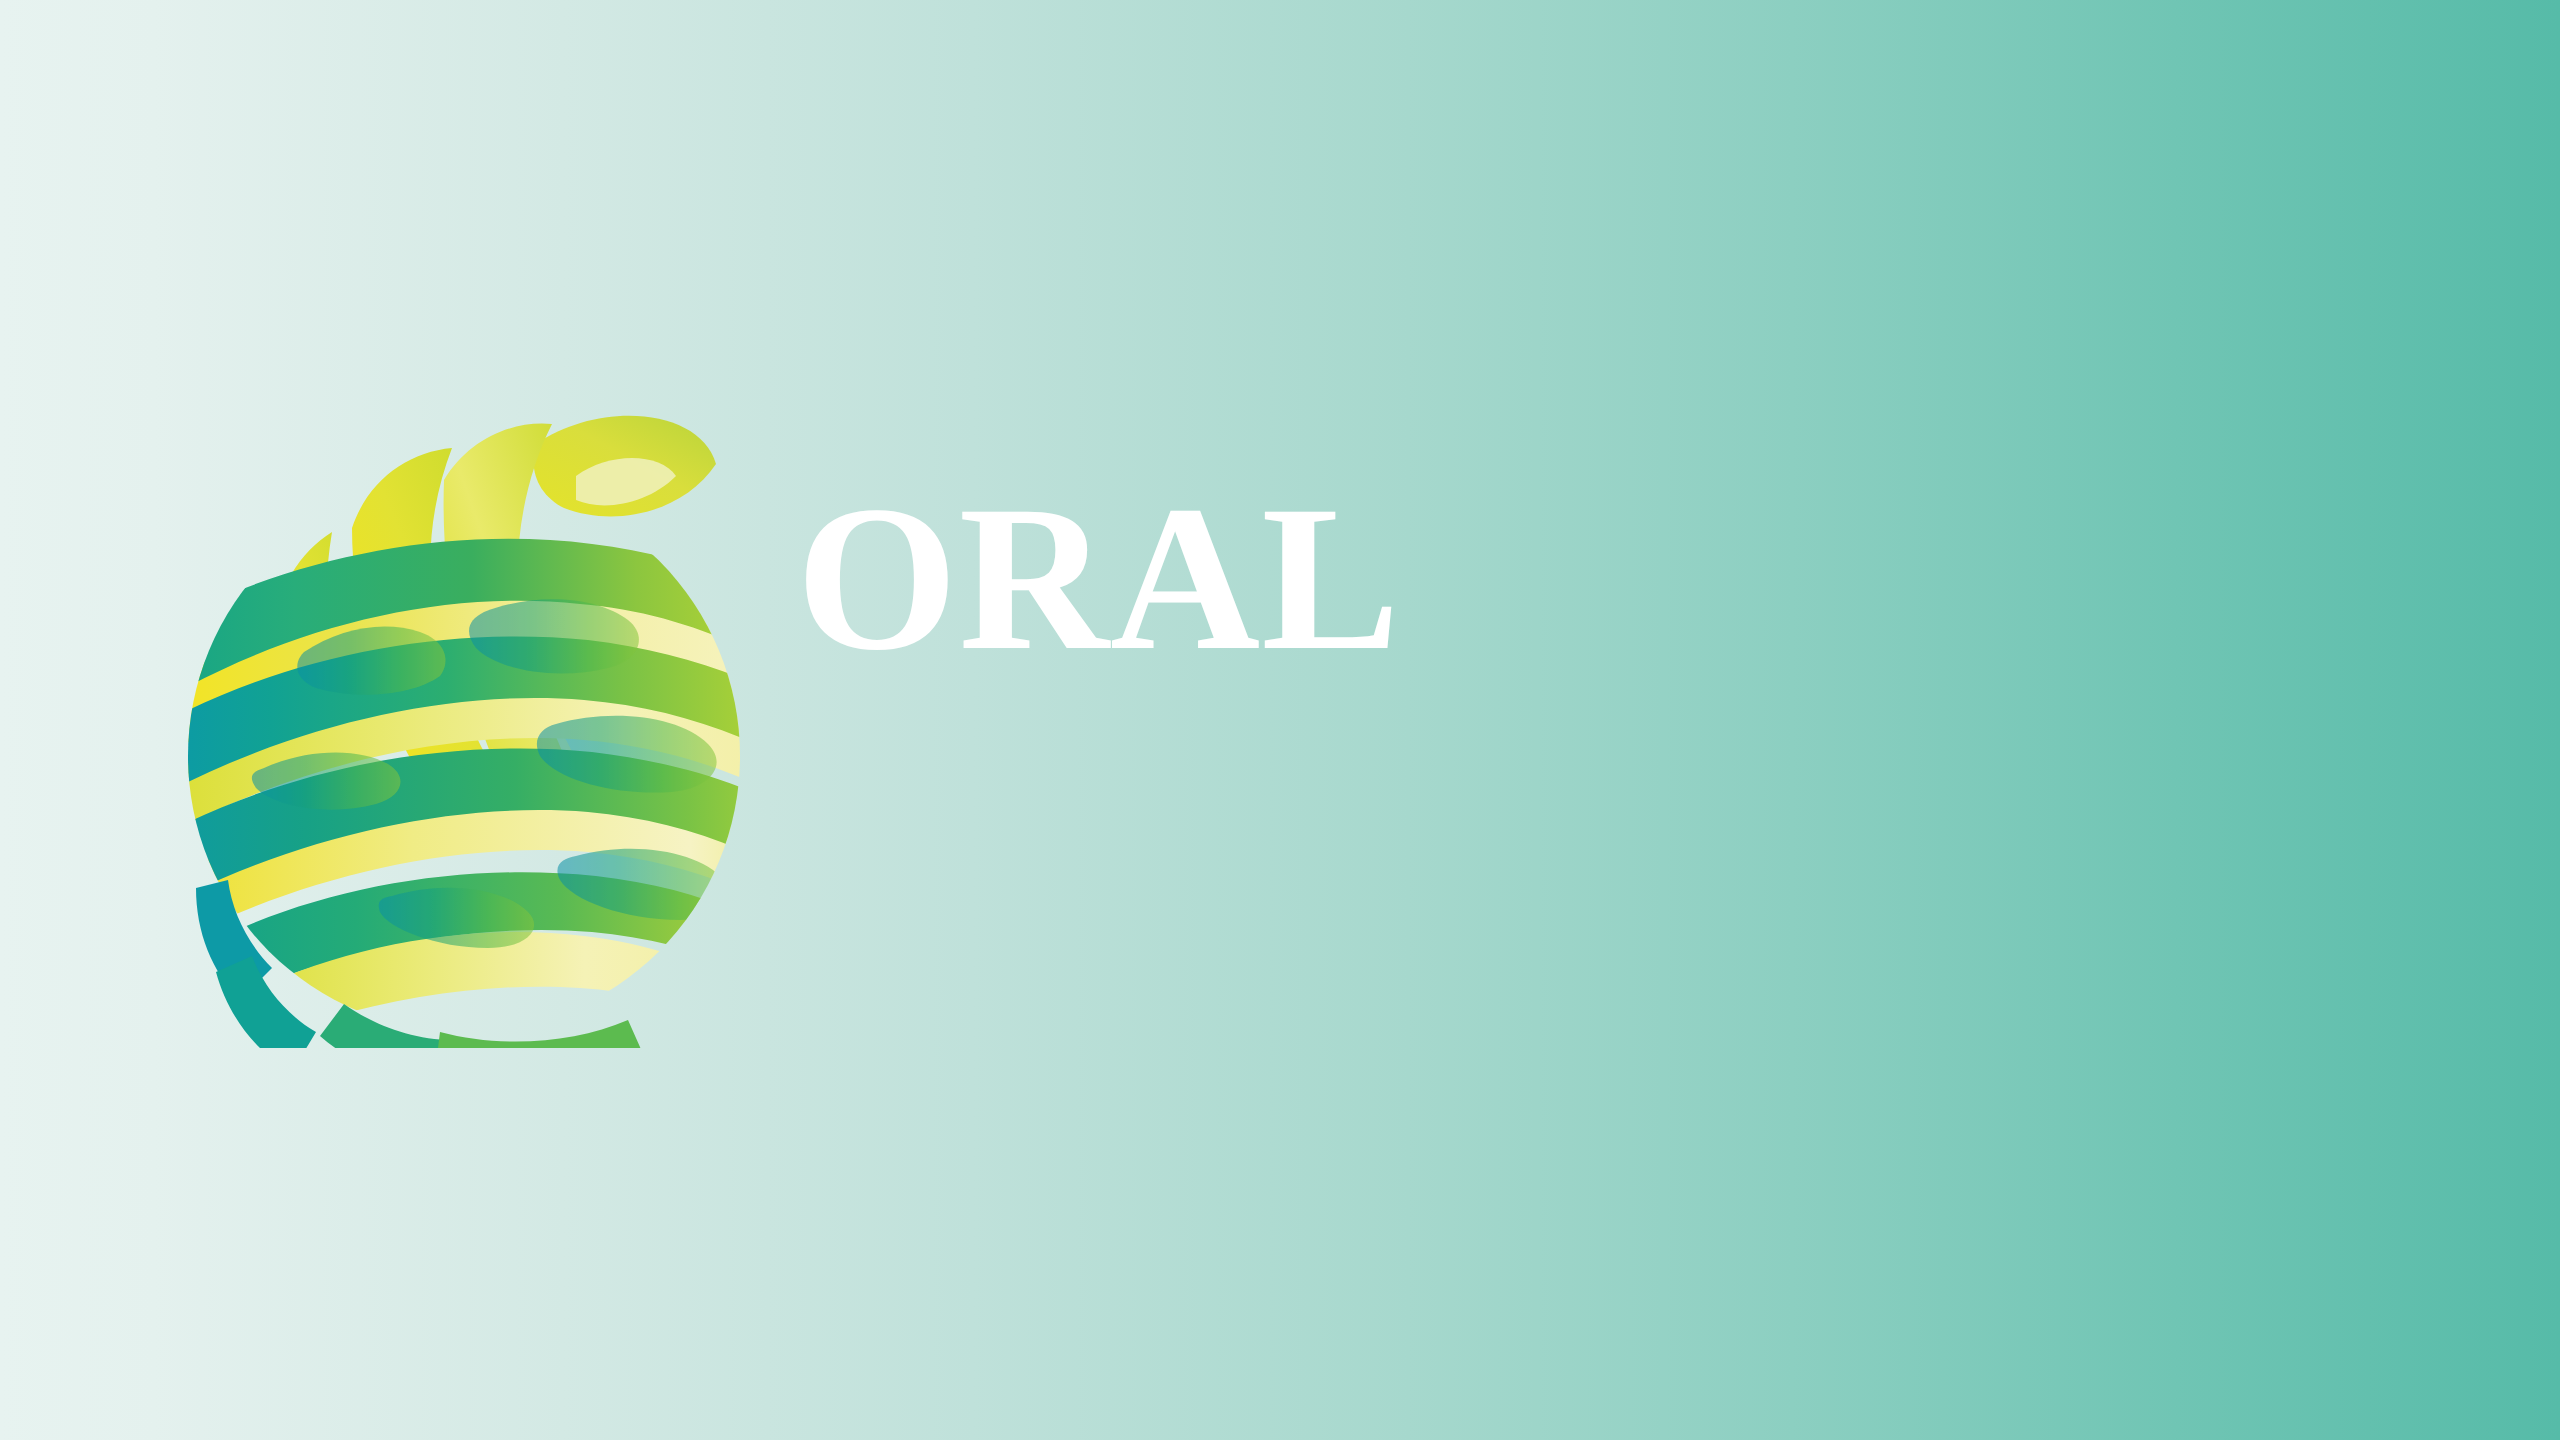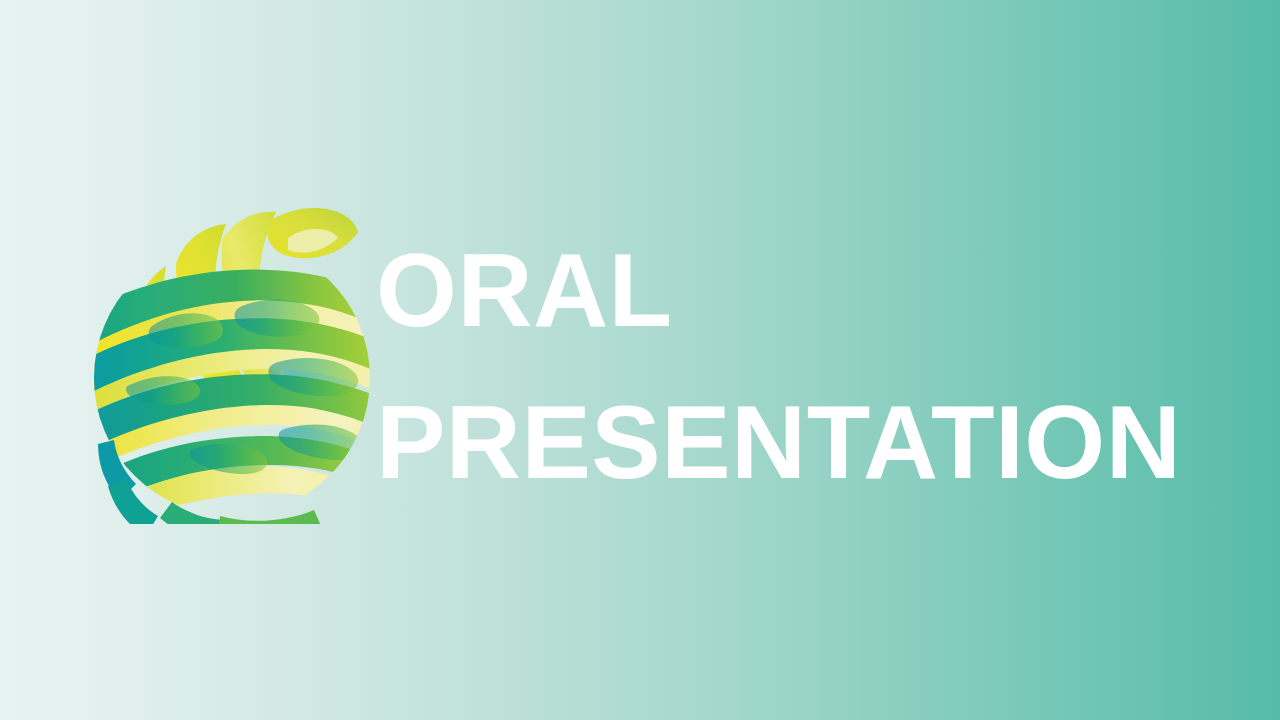--- a/index.html
+++ b/index.html
@@ -37,23 +37,24 @@
   }
   #logo-mark svg {
     display: block;
     width: 100%;
     height: 100%;
   }
 
   
   #title-block {
     position: absolute;
-    left: 376px;
+    left: 398px;
     top: 238px;
     width: 820px;
+    font-family: Liberation Serif, serif;
   }
   .title-line {
     color: #ffffff;
     font-weight: bold;
     font-size: 104px;
     line-height: 1.0;
     letter-spacing: 0.5px;
     white-space: nowrap;
     text-transform: uppercase;
   }
@@ -214,16 +215,15 @@
         <path d="M6 246 C6 268 14 288 28 302 L44 286 C32 274 24 258 22 242 Z" fill="#0d9aa6"></path>
         <path d="M16 288 C22 310 36 328 54 338 L66 318 C52 310 40 296 34 280 Z" fill="#10a195"></path>
         <path d="M68 320 C86 336 112 344 136 342 L134 322 C114 322 94 314 80 304 Z" fill="#2aac76"></path>
         <path d="M126 334 C160 346 200 344 230 330 L222 312 C194 324 158 326 128 318 Z" fill="#5cbb4f"></path>
       </g>
     </svg>
   </div>
 
   <div id="title-block">
     <div id="title-line-1" class="title-line">ORAL</div>
-    <div id="title-line-2" class="title-line">PRESENTATION</div>
   </div>
 
 </div>
 
 </body></html>

